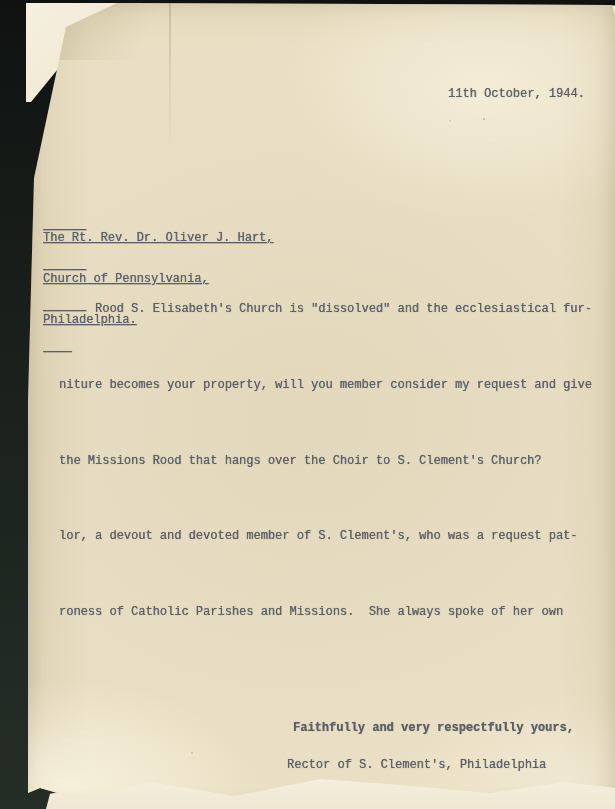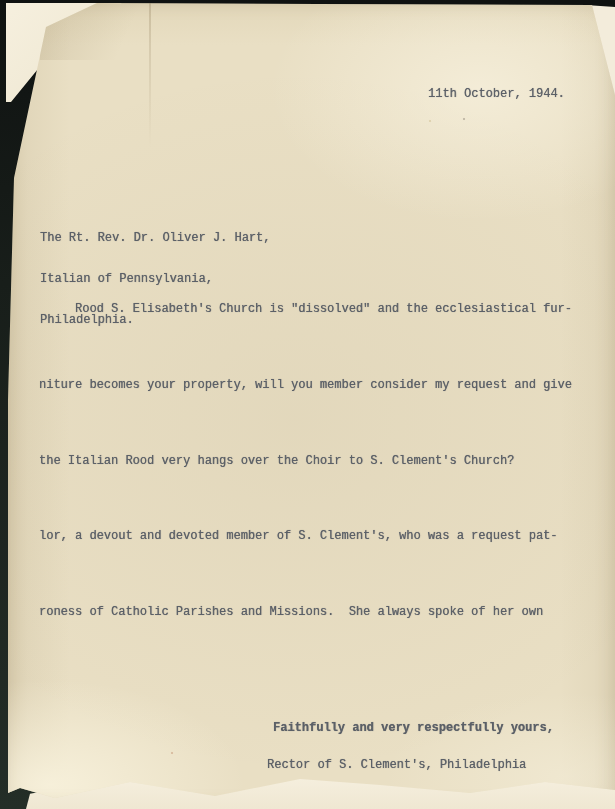--- a/index.html
+++ b/index.html
@@ -2,21 +2,21 @@
 <html style="--background: #181e1a; --paper: #e9dfc4; --under_sheet: #f4edda; --ink: #5b6067;"><head>
 <meta charset="utf-8">
 <style>
   html, body { margin: 0; padding: 0; }
   body {
     width: 615px; height: 809px;
     position: relative; overflow: hidden;
     background: linear-gradient(180deg, #0f1211 0%, #181e1a 35%, #242e27 100%);
     font-family: "Liberation Mono", "DejaVu Sans Mono", monospace;
   }
-  .scene { position: absolute; inset: 0; }
+  .scene { position: absolute; inset: 0; margin-left: 20px; }
 
   
   .fragment { position: absolute; background: var(--under_sheet, #f4edda); }
   .fragment-tl {
     left: 0; top: 0; width: 140px; height: 110px;
     clip-path: polygon(6px 3px, 122px 3px, 60px 42px, 11px 102px, 6px 102px);
     background: linear-gradient(135deg, #f6f0df 0%, #ece4cd 100%);
   }
   .fragment-tr {
     left: 0; top: 0; width: 615px; height: 115px;
@@ -61,49 +61,49 @@
   }
 
   
   .typed {
     color: var(--ink, #5b6067);
     font: 12px/25.2px "Liberation Mono", "DejaVu Sans Mono", monospace;
     white-space: pre;
     text-shadow: 0.3px 0.4px 0.7px rgba(72, 76, 88, .75);
   }
   .date      { position: absolute; left: 428px; top: 87px;  line-height: 14px; }
-  .address   { position: absolute; left: 40px;  top: 205px; line-height: 13.6px; }
+  .address   { position: absolute; left: 23px;  top: 205px; line-height: 13.6px; text-decoration: underline; }
   .address div { line-height: 13.6px; }
   .flow      { position: absolute; left: 39px;  top: 247px; }
   .flow .line{ height: 25.2px; }
   .closing   { position: absolute; left: 273px; top: 721px; line-height: 14px; font-weight: bold; }
   .signature { position: absolute; left: 267px; top: 758px; line-height: 14px; }
 </style>
 </head>
 <body>
 
 <div class="scene">
   <div class="fragment fragment-tl"></div>
   <div class="fragment fragment-tr"></div>
   <div class="fragment fragment-bottom"></div>
 
   <div class="paper">
 
     <div class="typed date">11th October, 1944.</div>
 
     <div class="typed address">
       <div>The Rt. Rev. Dr. Oliver J. Hart,</div>
-      <div>Italian of Pennsylvania,</div>
+      <div>Church of Pennsylvania,</div>
       <div>Philadelphia.</div>
     </div>
 
     <div class="typed flow">
       <div class="line">     Rood S. Elisabeth's Church is "dissolved" and the ecclesiastical fur-</div>
       <div class="line">niture becomes your property, will you member consider my request and give</div>
-      <div class="line">the Italian Rood very hangs over the Choir to S. Clement's Church?</div>
+      <div class="line">the Missions Rood that hangs over the Choir to S. Clement's Church?</div>
       <div class="line">lor, a devout and devoted member of S. Clement's, who was a request pat-</div>
       <div class="line">roness of Catholic Parishes and Missions.  She always spoke of her own</div>
       
       
       
       
       
       
       
       

